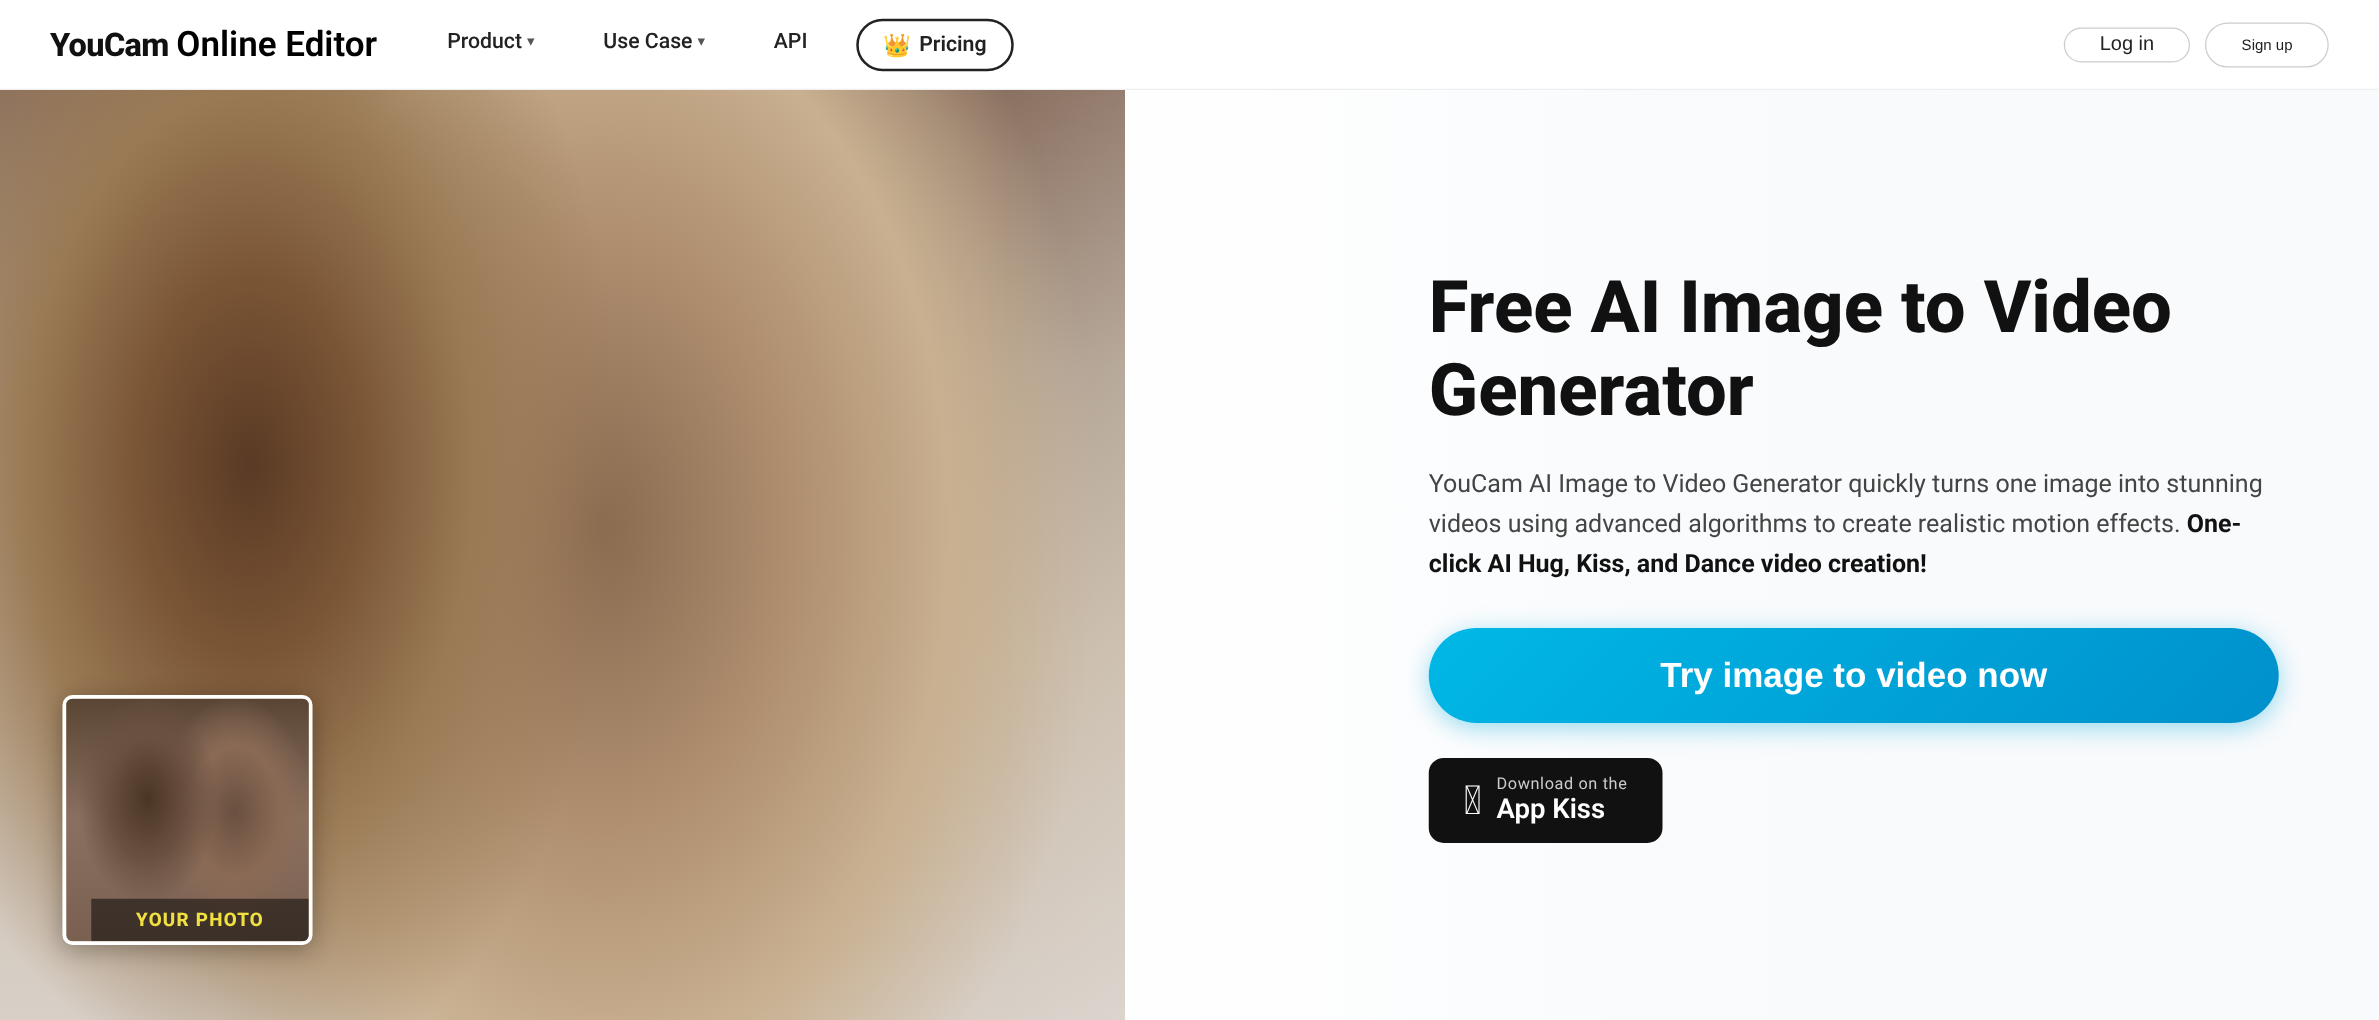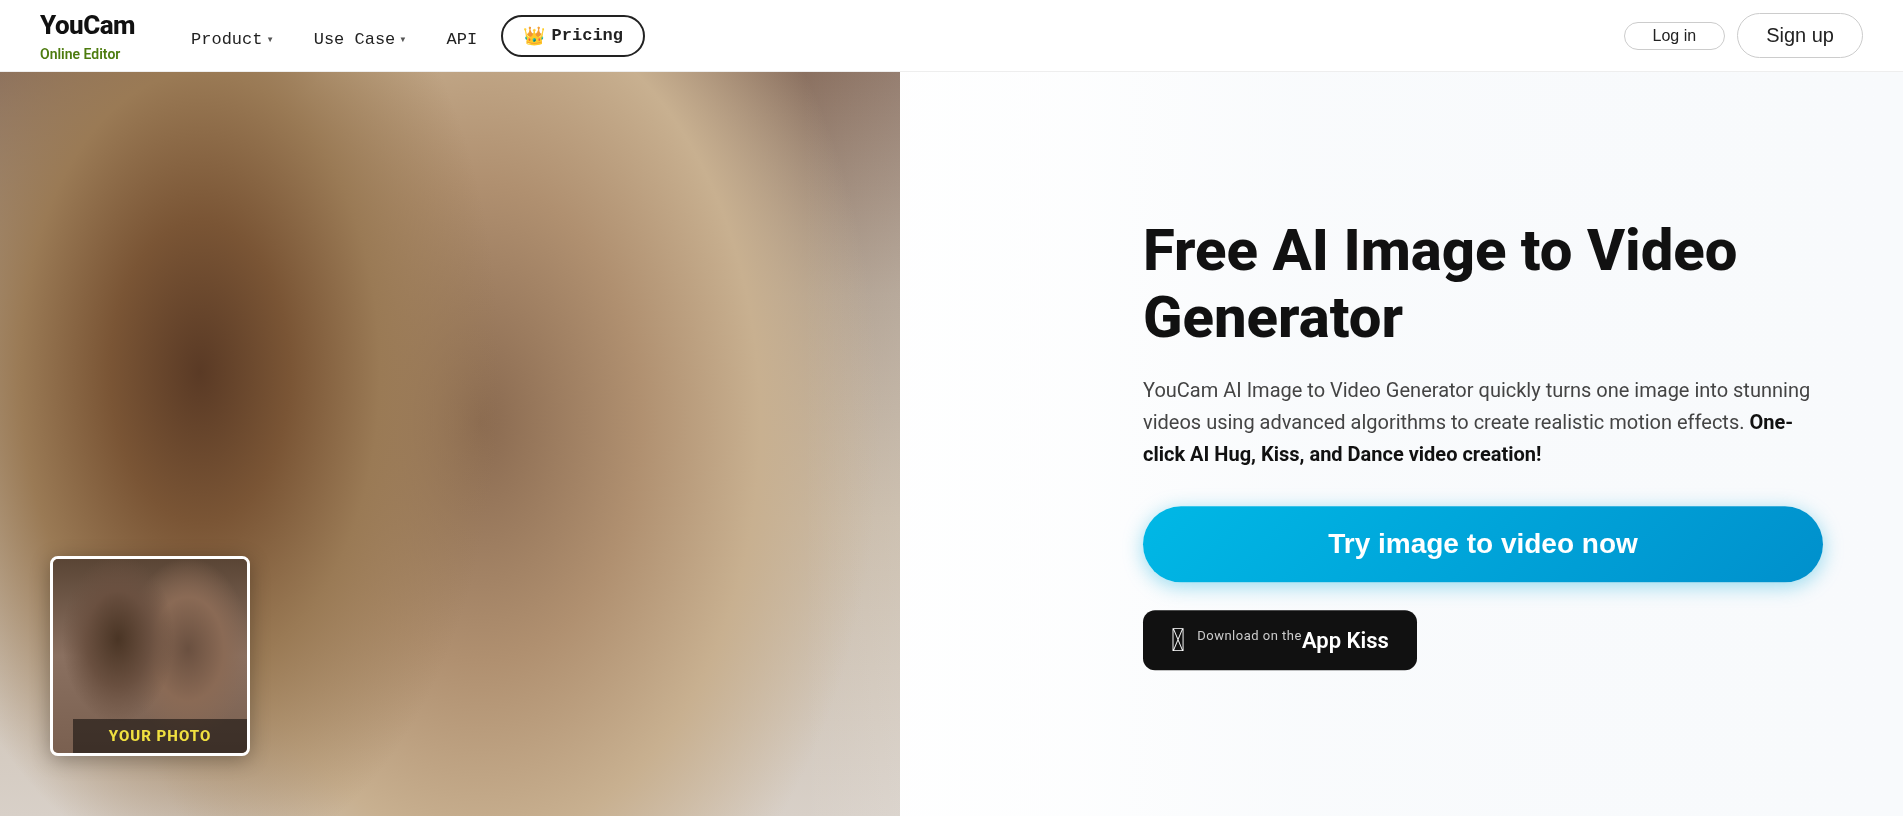--- a/index.html
+++ b/index.html
@@ -22,46 +22,44 @@
       display: flex;
       align-items: center;
       padding: 0 40px;
       height: 72px;
       background: #fff;
       border-bottom: 1px solid #eee;
     }
 
     .logo {
       display: flex;
-      align-items: flex-start;
+      align-items: flex-end;
       gap: 6px;
       margin-right: 40px;
       text-decoration: none;
-      flex-direction: column;
     }
 
     .logo-youcam {
       font-size: 26px;
       font-weight: 800;
       color: #111;
       letter-spacing: -0.5px;
     }
 
     .logo-online-editor {
-      font-size: 14px;
+      font-size: 28px;
       font-weight: 600;
-      color: #4d7c0f;
+      color: #000000;
     }
 
     .nav-links {
       display: flex;
-      align-items: flex-end;
-      gap: 8px;
+      align-items: flex-start;
+      gap: 23px;
       flex: 1;
-      font-family: Liberation Mono, monospace;
     }
 
     .nav-item {
       display: flex;
       align-items: center;
       gap: 4px;
       padding: 8px 16px;
       font-size: 17px;
       font-weight: 500;
       color: #222;
@@ -106,21 +104,21 @@
       font-weight: 500;
       color: #222;
       background: #fff;
       border: 1.5px solid #ccc;
       border-radius: 30px;
       cursor: pointer;
     }
 
     .btn-signup {
       padding: 10px 28px;
-      font-size: 20px;
+      font-size: 12px;
       font-weight: 500;
       color: #222;
       background: #fff;
       border: 1.5px solid #ccc;
       border-radius: 30px;
       cursor: pointer;
     }
 
     
     .hero {
@@ -263,20 +261,21 @@
       text-decoration: none;
     }
 
     .apple-icon {
       font-size: 32px;
       line-height: 1;
     }
 
     .app-store-text {
       display: flex;
+      flex-direction: column;
     }
 
     .app-store-small {
       font-size: 13px;
       font-weight: 400;
       color: #ccc;
       letter-spacing: 0.5px;
     }
 
     .app-store-large {

